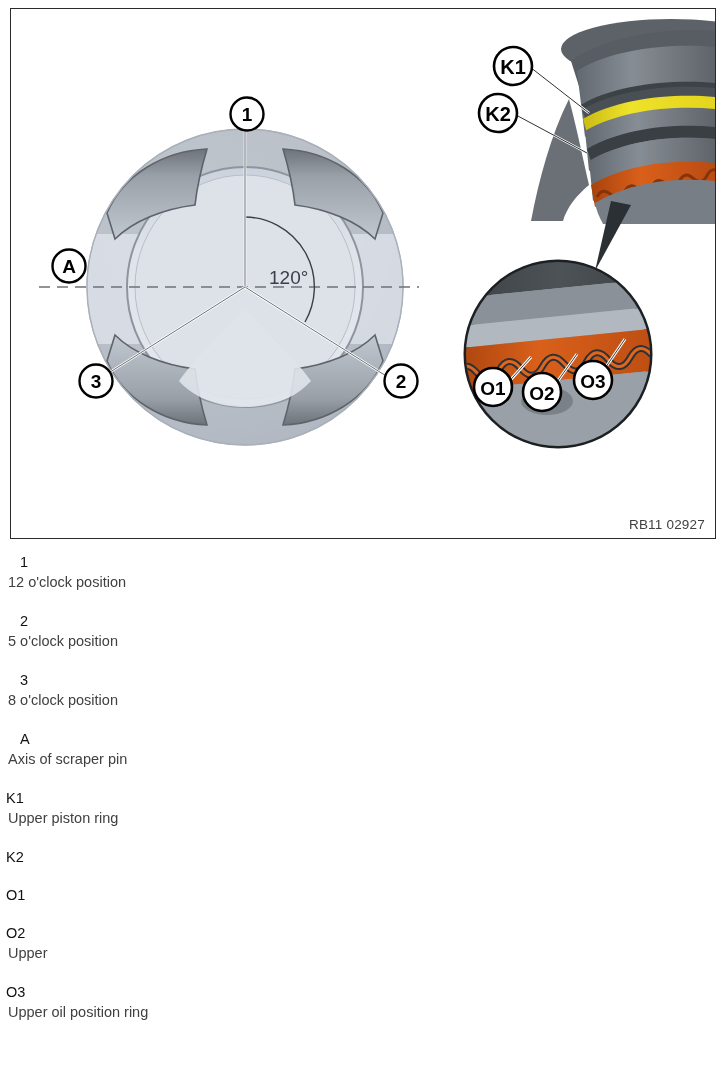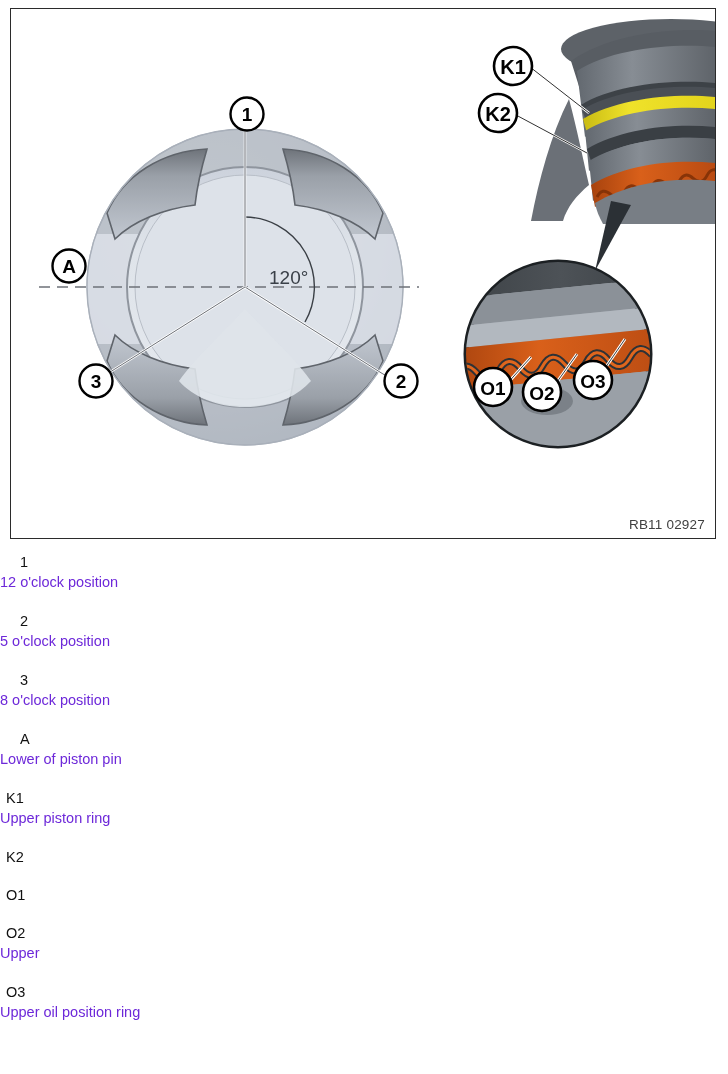--- a/index.html
+++ b/index.html
@@ -61,22 +61,22 @@
   }
   .legend-key {
     font-size: 14.5px;
     line-height: 20px;
     color: #111111;
     white-space: pre;
   }
   .legend-desc {
     font-size: 14.5px;
     line-height: 21px;
-    color: #6d28d9;
-    padding-left: 0;
+    color: #404040;
+    padding-left: 8px;
     white-space: pre;
   }
   .legend-key.indented { padding-left: 20px; }
   .legend-key.plain    { padding-left: 6px; }
 </style>
 </head>
 <body>
 
 <div id="figure-frame">
 
@@ -325,21 +325,21 @@
     <div class="legend-entry">
       <div class="legend-key indented">2</div>
       <div class="legend-desc">5 o'clock position</div>
     </div>
     <div class="legend-entry">
       <div class="legend-key indented">3</div>
       <div class="legend-desc">8 o'clock position</div>
     </div>
     <div class="legend-entry">
       <div class="legend-key indented">A</div>
-      <div class="legend-desc">Lower of piston pin</div>
+      <div class="legend-desc">Axis of scraper pin</div>
     </div>
     <div class="legend-entry">
       <div class="legend-key plain">K1</div>
       <div class="legend-desc">Upper piston ring</div>
     </div>
     <div class="legend-entry">
       <div class="legend-key plain">K2</div>
     </div>
     <div class="legend-entry">
       <div class="legend-key plain">O1</div>

